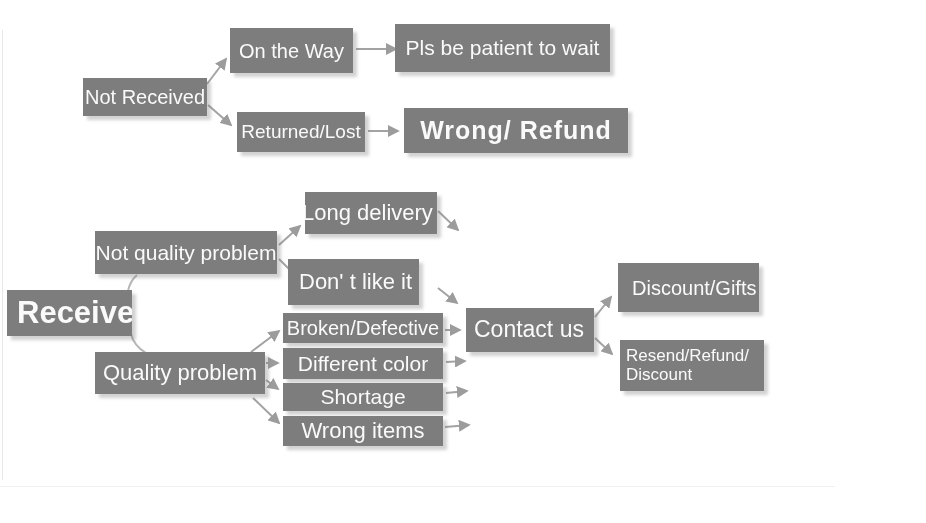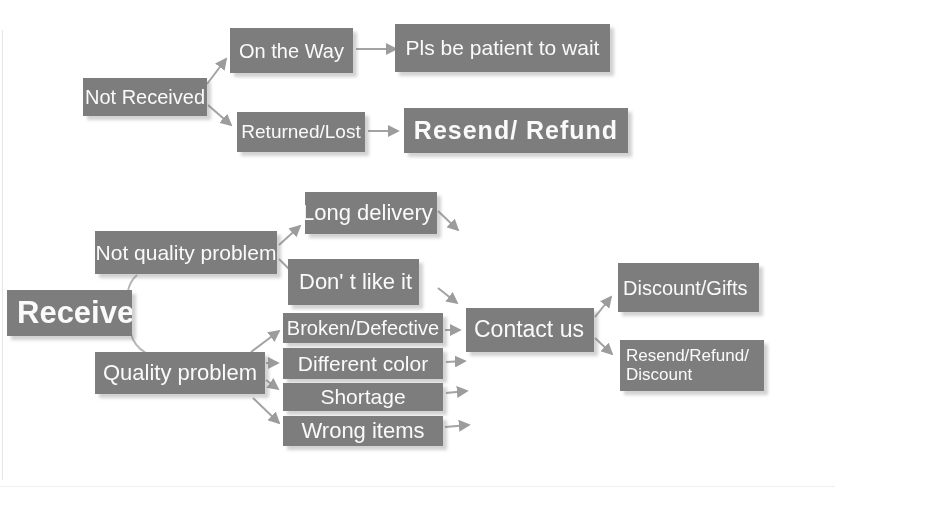--- a/index.html
+++ b/index.html
@@ -77,21 +77,21 @@
 
   <div class="node" style="left:395px;top:24px;width:215px;height:48px;font-size:21px;">
     <span class="lbl">Pls be patient to wait</span>
   </div>
 
   <div class="node" style="left:237px;top:112px;width:128px;height:40px;font-size:19px;">
     <span class="lbl">Returned/Lost</span>
   </div>
 
   <div class="node" style="left:404px;top:108px;width:224px;height:45px;font-size:25px;font-weight:600;letter-spacing:1px;">
-    <span class="lbl">Resend/ Refund</span>
+    <span class="lbl">Wrong/ Refund</span>
   </div>
 
   <div class="node left" style="left:7px;top:290px;width:125px;height:46px;font-size:31px;font-weight:600;padding-left:10px;box-sizing:border-box;">
     <span class="lbl">Received</span>
   </div>
 
   <div class="node" style="left:95px;top:231px;width:182px;height:43px;font-size:21px;">
     <span class="lbl">Not quality problem</span>
   </div>
 
@@ -120,21 +120,21 @@
   </div>
 
   <div class="node" style="left:283px;top:416px;width:160px;height:30px;font-size:22px;">
     <span class="lbl">Wrong items</span>
   </div>
 
   <div class="node left" style="left:466px;top:308px;width:128px;height:44px;font-size:23px;padding-left:8px;box-sizing:border-box;">
     <span class="lbl">Contact us</span>
   </div>
 
-  <div class="node left" style="left:618px;top:263px;width:141px;height:49px;font-size:20px;padding-left:5px;box-sizing:border-box;">
+  <div class="node left" style="left:618px;top:263px;width:141px;height:49px;font-size:20px;padding-left:14px;box-sizing:border-box;">
     <span class="lbl">Discount/Gifts</span>
   </div>
 
   <div class="node left" style="left:620px;top:340px;width:144px;height:51px;font-size:17px;padding-left:6px;box-sizing:border-box;">
     <span class="lbl" style="white-space:normal;">
       <span>Resend/Refund/</span><br>
       <span>Discount</span>
     </span>
   </div>
 

